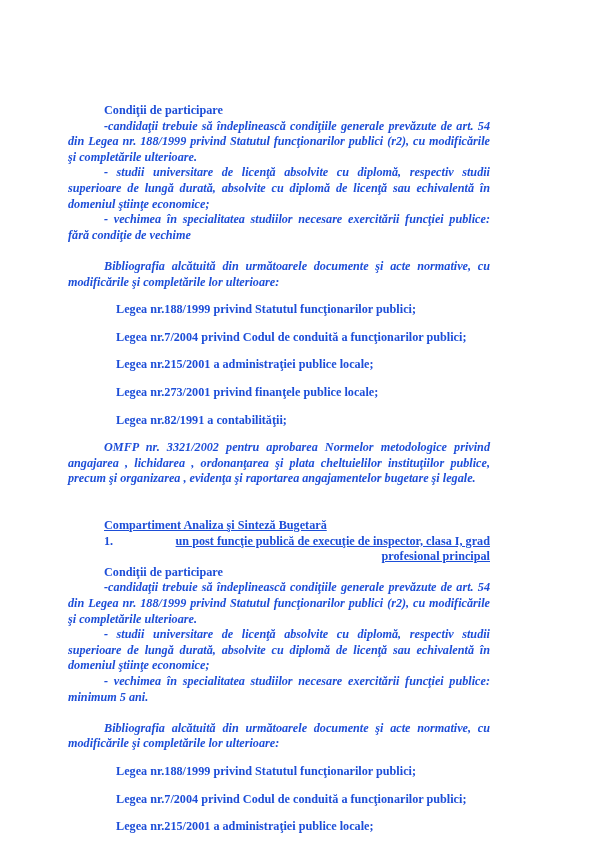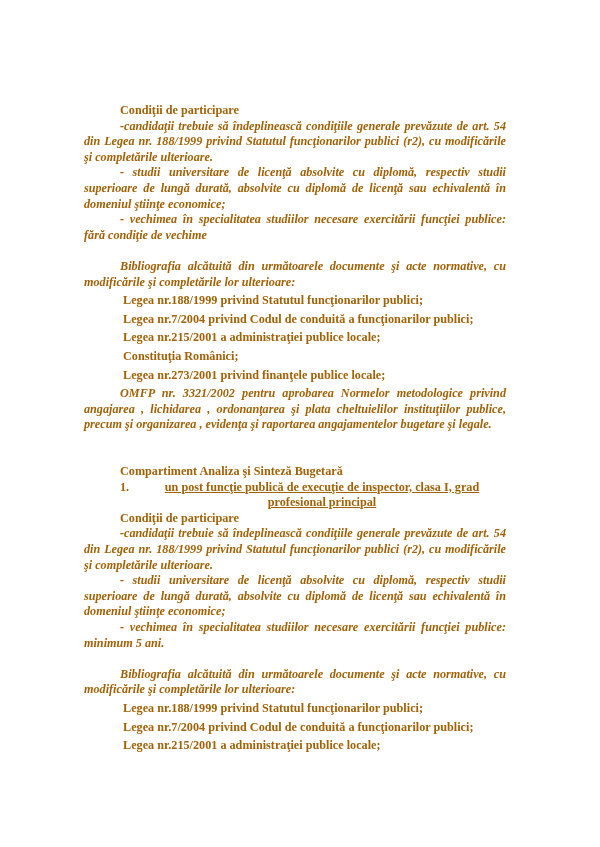--- a/index.html
+++ b/index.html
@@ -1,46 +1,46 @@
 <!DOCTYPE html>
 <html><head>
 <meta charset="utf-8">
 <style>
   html, body { margin: 0; padding: 0; background: #ffffff; }
   body { width: 600px; height: 847px; position: relative; overflow: hidden; }
   .page {
-    position: absolute; left: 84px; top: 103px; width: 422px;
+    position: absolute; left: 68px; top: 103px; width: 422px;
     font-family: "Liberation Serif", serif; font-size: 12.2px; line-height: 15.6px;
-    color: #a16207; font-weight: bold;
+    color: #1d4ed8; font-weight: bold;
   }
   .p { margin: 0; text-align: justify; }
   .ind { text-indent: 36px; font-style: italic; }
   .li { padding-left: 36px; }
   .gap { height: 15.6px; }
-  .bib { padding-left: 36px; margin: 3px; }
-  .heading { padding-left: 36px; margin: 0; }
+  .bib { padding-left: 36px; margin: 12px; }
+  .heading { padding-left: 36px; text-decoration: underline; margin: 0; }
   .numbered { display: flex; padding-left: 36px; }
   .numbered .num { width: 18px; flex: none; }
-  .numbered .txt { text-decoration: underline; text-align: center; }
+  .numbered .txt { text-decoration: underline; text-align: right; }
 </style>
 </head>
 <body>
 
 <div class="page">
   <p class="p li">Condiţii de participare</p>
   <p class="p ind">-candidaţii trebuie să îndeplinească condiţiile generale prevăzute de art. 54 din Legea nr. 188/1999 privind Statutul funcţionarilor publici (r2), cu modificările şi completările ulterioare.</p>
   <p class="p ind">- studii universitare de licenţă absolvite cu diplomă, respectiv studii superioare de lungă durată, absolvite cu diplomă de licenţă sau echivalentă în domeniul ştiinţe economice;</p>
   <p class="p ind">- vechimea în specialitatea studiilor necesare exercitării funcţiei publice: fără condiţie de vechime</p>
   <div class="gap"></div>
   <p class="p ind">Bibliografia alcătuită din următoarele documente şi acte normative, cu modificările şi completările lor ulterioare:</p>
   <p class="bib">Legea nr.188/1999 privind Statutul funcţionarilor publici;</p>
   <p class="bib">Legea nr.7/2004 privind Codul de conduită a funcţionarilor publici;</p>
   <p class="bib">Legea nr.215/2001 a administraţiei publice locale;</p>
-  <p class="bib">Constituţia Românici;</p>
   <p class="bib">Legea nr.273/2001 privind finanţele publice locale;</p>
+  <p class="bib">Legea nr.82/1991 a contabilităţii;</p>
   <p class="p ind">OMFP nr. 3321/2002 pentru aprobarea Normelor metodologice privind angajarea , lichidarea , ordonanţarea şi plata cheltuielilor instituţiilor publice, precum şi organizarea , evidenţa şi raportarea angajamentelor bugetare şi legale.</p>
   <div class="gap"></div>
   <div class="gap"></div>
   <p class="heading">Compartiment Analiza şi Sinteză Bugetară</p>
   <div class="numbered">
     <span class="num">1.</span>
     <span class="txt">un post funcţie publică de execuţie de inspector, clasa I, grad profesional principal</span>
   </div>
   <p class="p li">Condiţii de participare</p>
   <p class="p ind">-candidaţii trebuie să îndeplinească condiţiile generale prevăzute de art. 54 din Legea nr. 188/1999 privind Statutul funcţionarilor publici (r2), cu modificările şi completările ulterioare.</p>

